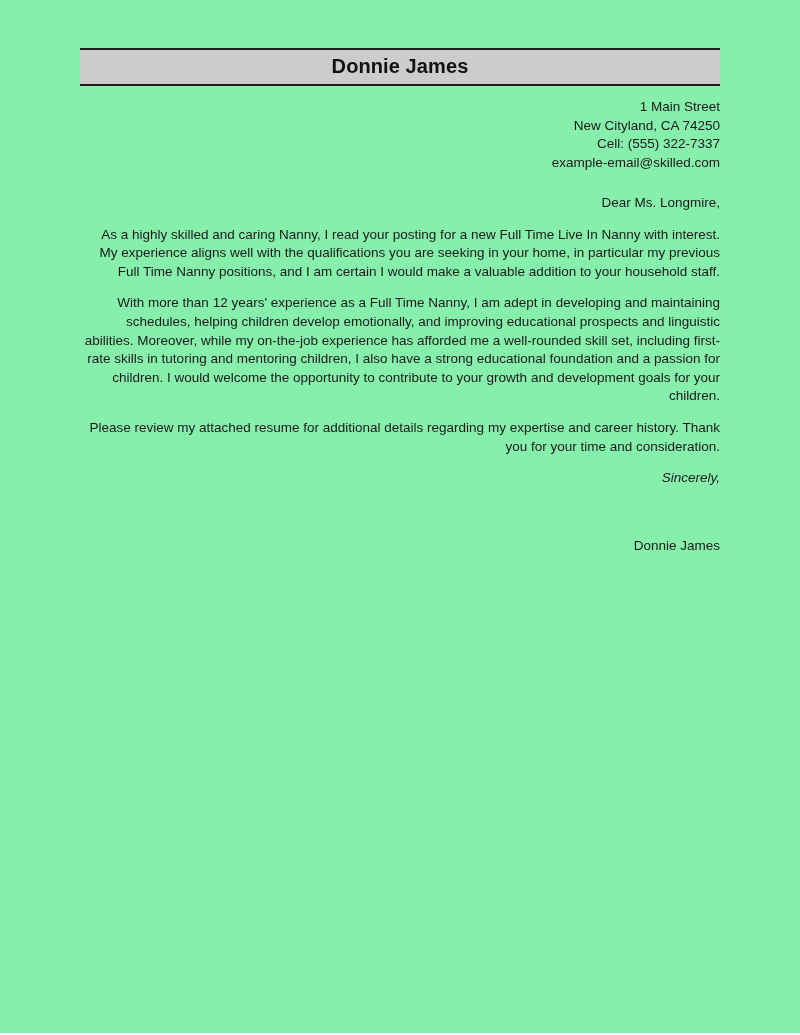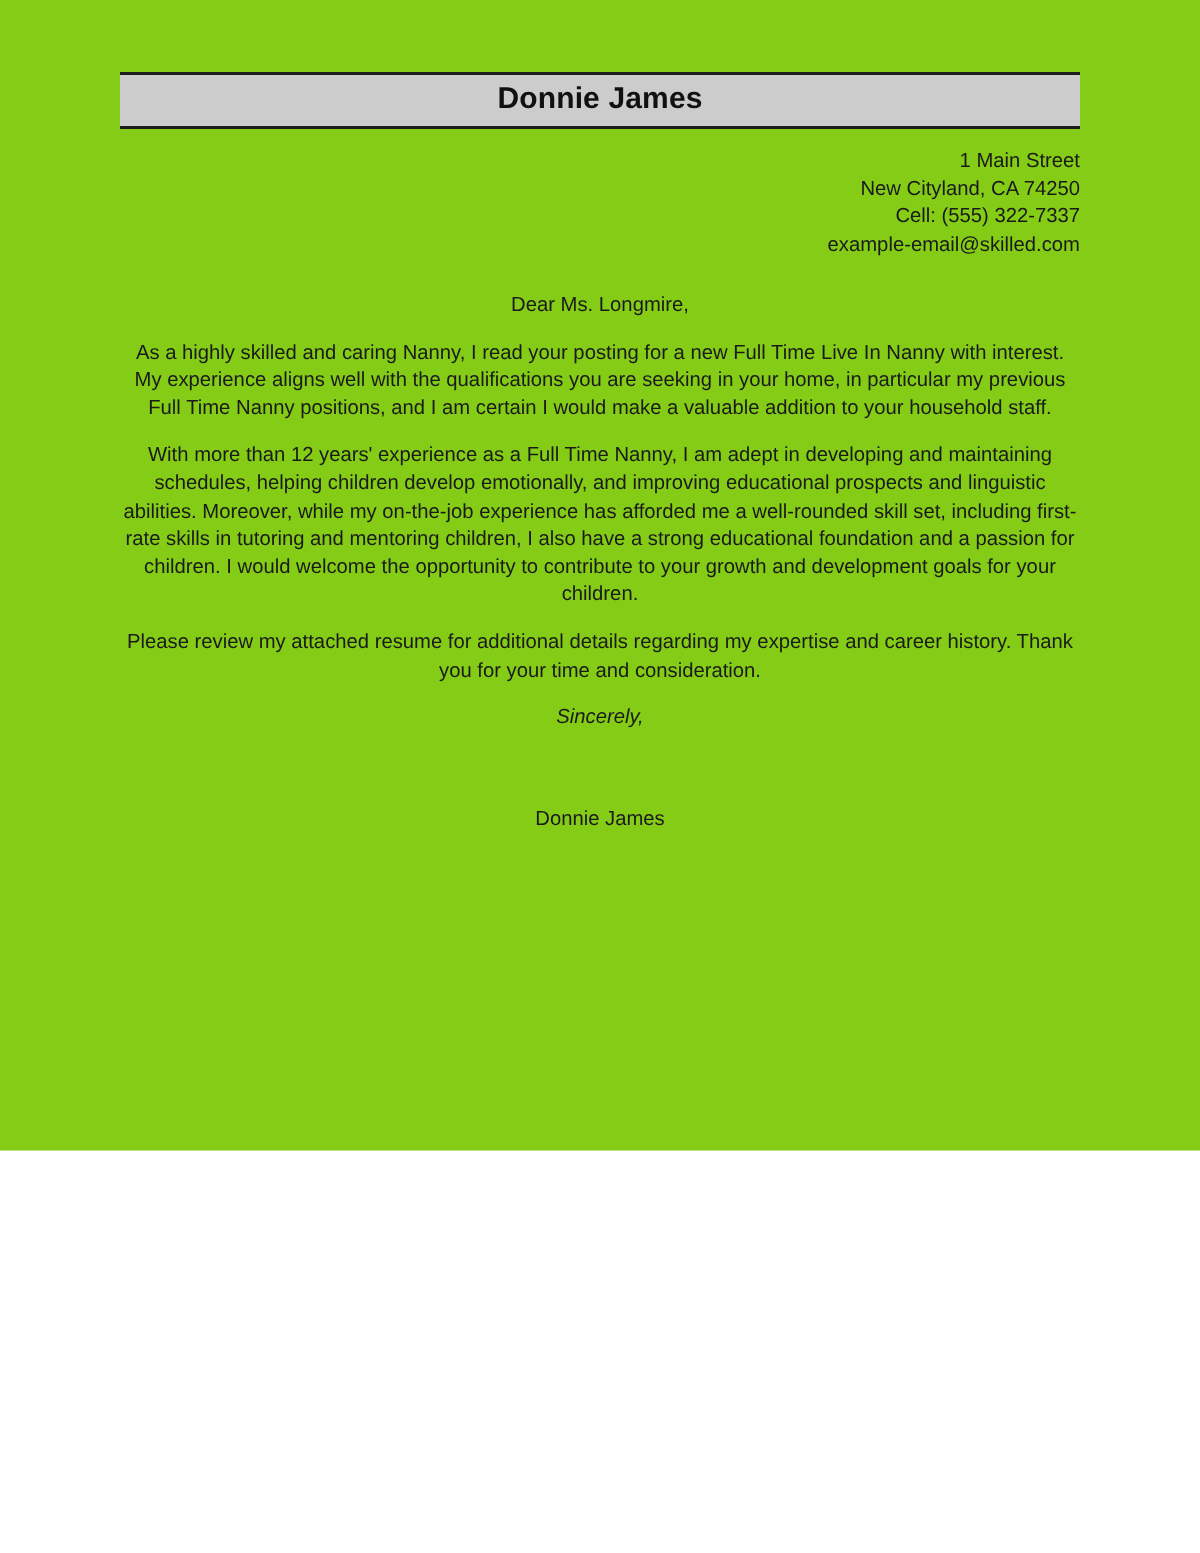--- a/index.html
+++ b/index.html
@@ -11,22 +11,22 @@
     height: 1035px;
     background: #ffffff;
     font-family: "Liberation Sans", sans-serif;
     color: #1a1a1a;
     -webkit-font-smoothing: antialiased;
   }
 
   .page {
     position: relative;
     width: 800px;
-    height: 767px;
-    background: #84cc16;
+    height: 1033px;
+    background: #86efac;
     box-sizing: border-box;
   }
 
   .letter {
     position: absolute;
     left: 80px;
     top: 48px;
     width: 640px;
   }
 
@@ -58,21 +58,21 @@
   .contact div {
     white-space: nowrap;
   }
 
   
   .body-text {
     margin-top: 22px;
     font-size: 13.5px;
     line-height: 18.6px;
     color: #1a1a1a;
-    text-align: center;
+    text-align: right;
   }
   .body-text p {
     margin: 0 0 13px 0;
   }
   .salutation {
     margin: 0 0 13px 0;
   }
   .closing {
     margin: 0;
     font-style: italic;

